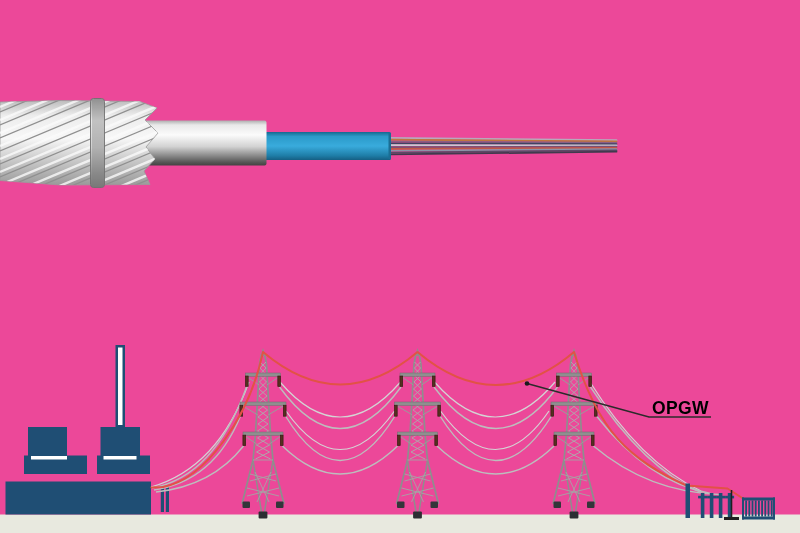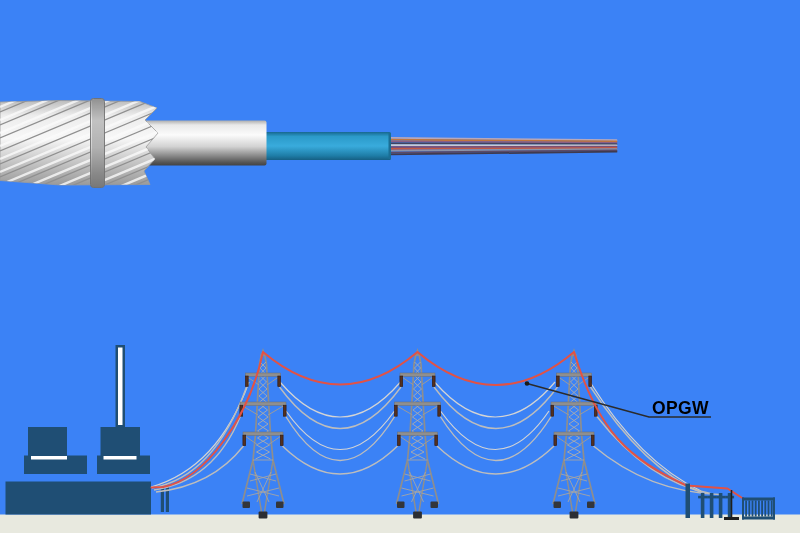--- a/index.html
+++ b/index.html
@@ -1,16 +1,16 @@
 <!DOCTYPE html>
 <html><head>
 <meta charset="utf-8">
 <style>
   html,body{margin:0;padding:0;background:#ffffff;}
-  .stage{position:relative;width:800px;height:533px;background:#3b82f6;overflow:hidden;
+  .stage{position:relative;width:800px;height:533px;background:#ec4899;overflow:hidden;
          font-family:"Liberation Sans", sans-serif;text-align:right;}
   svg{display:block;}
   .opgw-label{font-family:"Liberation Sans", sans-serif;font-weight:700;font-size:17.5px;
               letter-spacing:.4px;fill:#000;}
 </style>
 </head>
 <body>
 
 <div class="stage">
 <svg width="800" height="533" viewBox="0 0 800 533">

